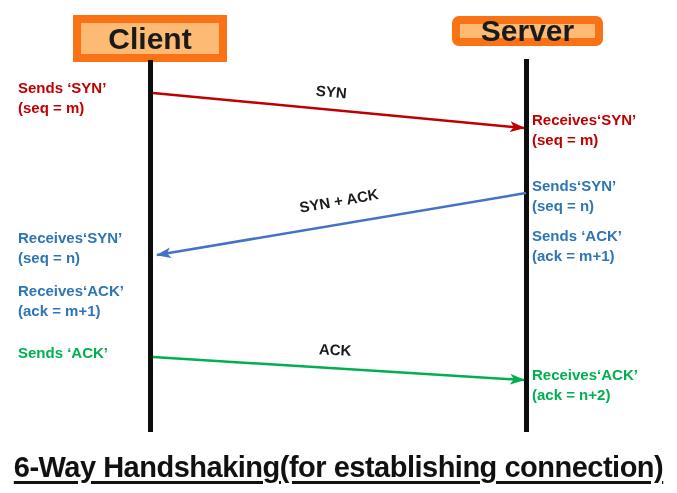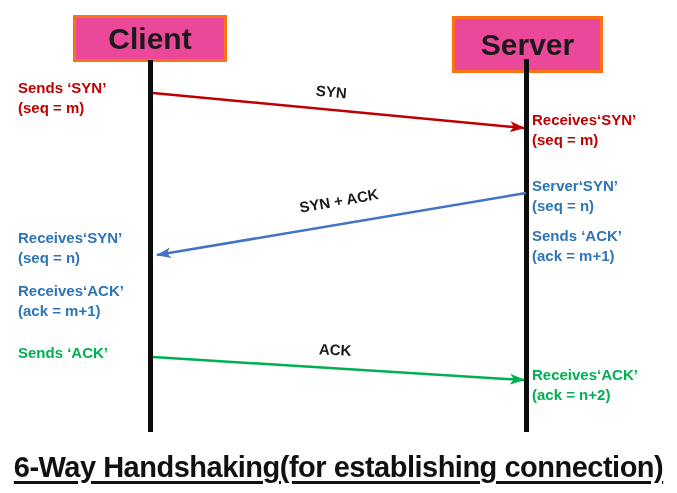--- a/index.html
+++ b/index.html
@@ -1,26 +1,26 @@
 <!DOCTYPE html>
 <html><head>
 <meta charset="utf-8">
 <style>
   html,body{margin:0;padding:0;background:#fff;}
   .canvas{
     position:relative;width:677px;height:493px;background:#ffffff;overflow:hidden;
     font-family:"Liberation Sans","DejaVu Sans",sans-serif;
   }
   .actor-box{
-    position:absolute;background:#ec4899;border:3px solid #f97316;
+    position:absolute;background:#fdba74;border:8px solid #f97316;
     display:flex;align-items:center;justify-content:center;
     font-size:30px;font-weight:bold;color:#1a1a1a;box-sizing:border-box;
   }
   .actor-box.client{left:73px;top:15px;width:154px;height:47px;}
-  .actor-box.server{left:452px;top:16px;width:151px;height:57px;}
+  .actor-box.server{left:452px;top:16px;width:151px;height:30px;border-radius:7px;}
   .lifeline{position:absolute;width:5px;background:#0d0d0d;}
   .lifeline.client{left:148px;top:60px;height:372px;}
   .lifeline.server{left:524px;top:59px;height:373px;}
   svg.arrows{position:absolute;left:0;top:0;pointer-events:none;}
   .msg-label{
     position:absolute;font-weight:bold;font-size:15px;color:#1a1a1a;white-space:nowrap;
     transform-origin:center center;
   }
   .msg-label.syn{left:316px;top:83px;transform:rotate(5deg);}
   .msg-label.synack{left:299px;top:192px;transform:rotate(-10deg);}
@@ -95,21 +95,21 @@
   </div>
   <div class="note l n4" style="color: rgb(0, 176, 80);">
     <div>Sends ‘ACK’</div>
   </div>
 
   <div class="note r n1" style="color: rgb(192, 0, 0);">
     <div>Receives‘SYN’</div>
     <div>(seq = m)</div>
   </div>
   <div class="note r n2" style="color: rgb(46, 117, 182);">
-    <div>Server‘SYN’</div>
+    <div>Sends‘SYN’</div>
     <div>(seq = n)</div>
   </div>
   <div class="note r n3" style="color: rgb(46, 117, 182);">
     <div>Sends ‘ACK’</div>
     <div>(ack = m+1)</div>
   </div>
   <div class="note r n4" style="color: rgb(0, 176, 80);">
     <div>Receives‘ACK’</div>
     <div>(ack = n+2)</div>
   </div>

